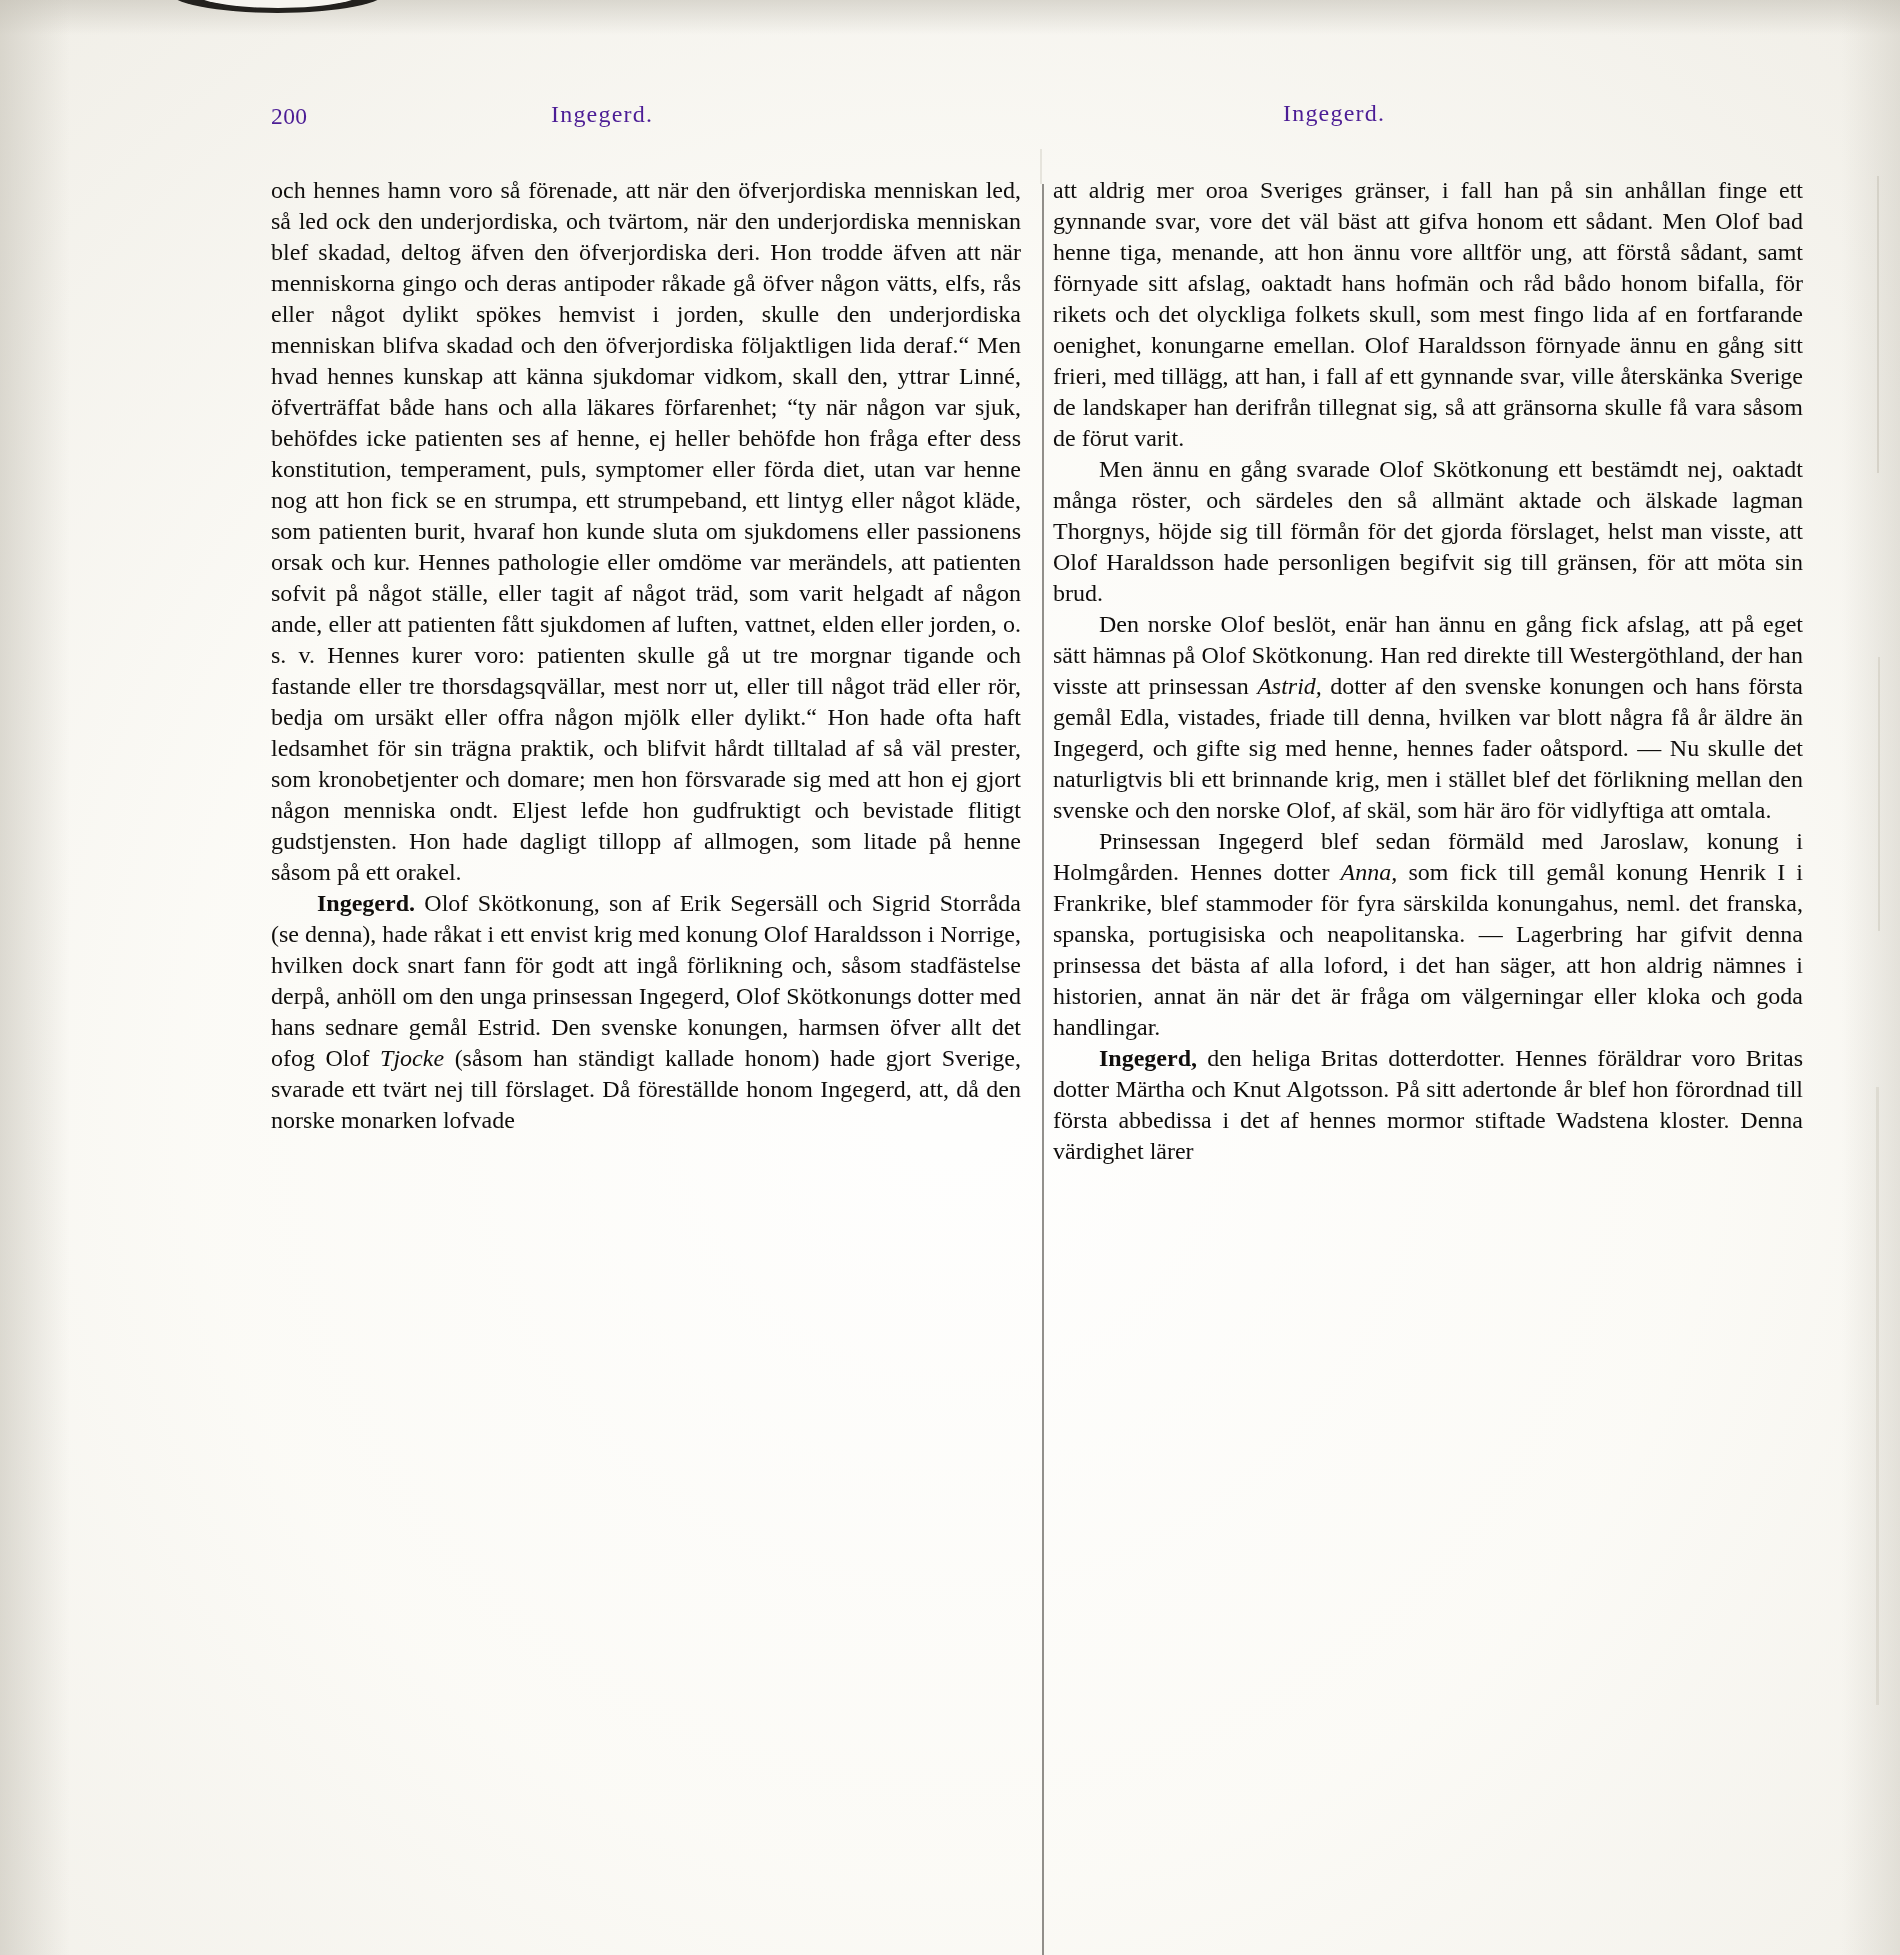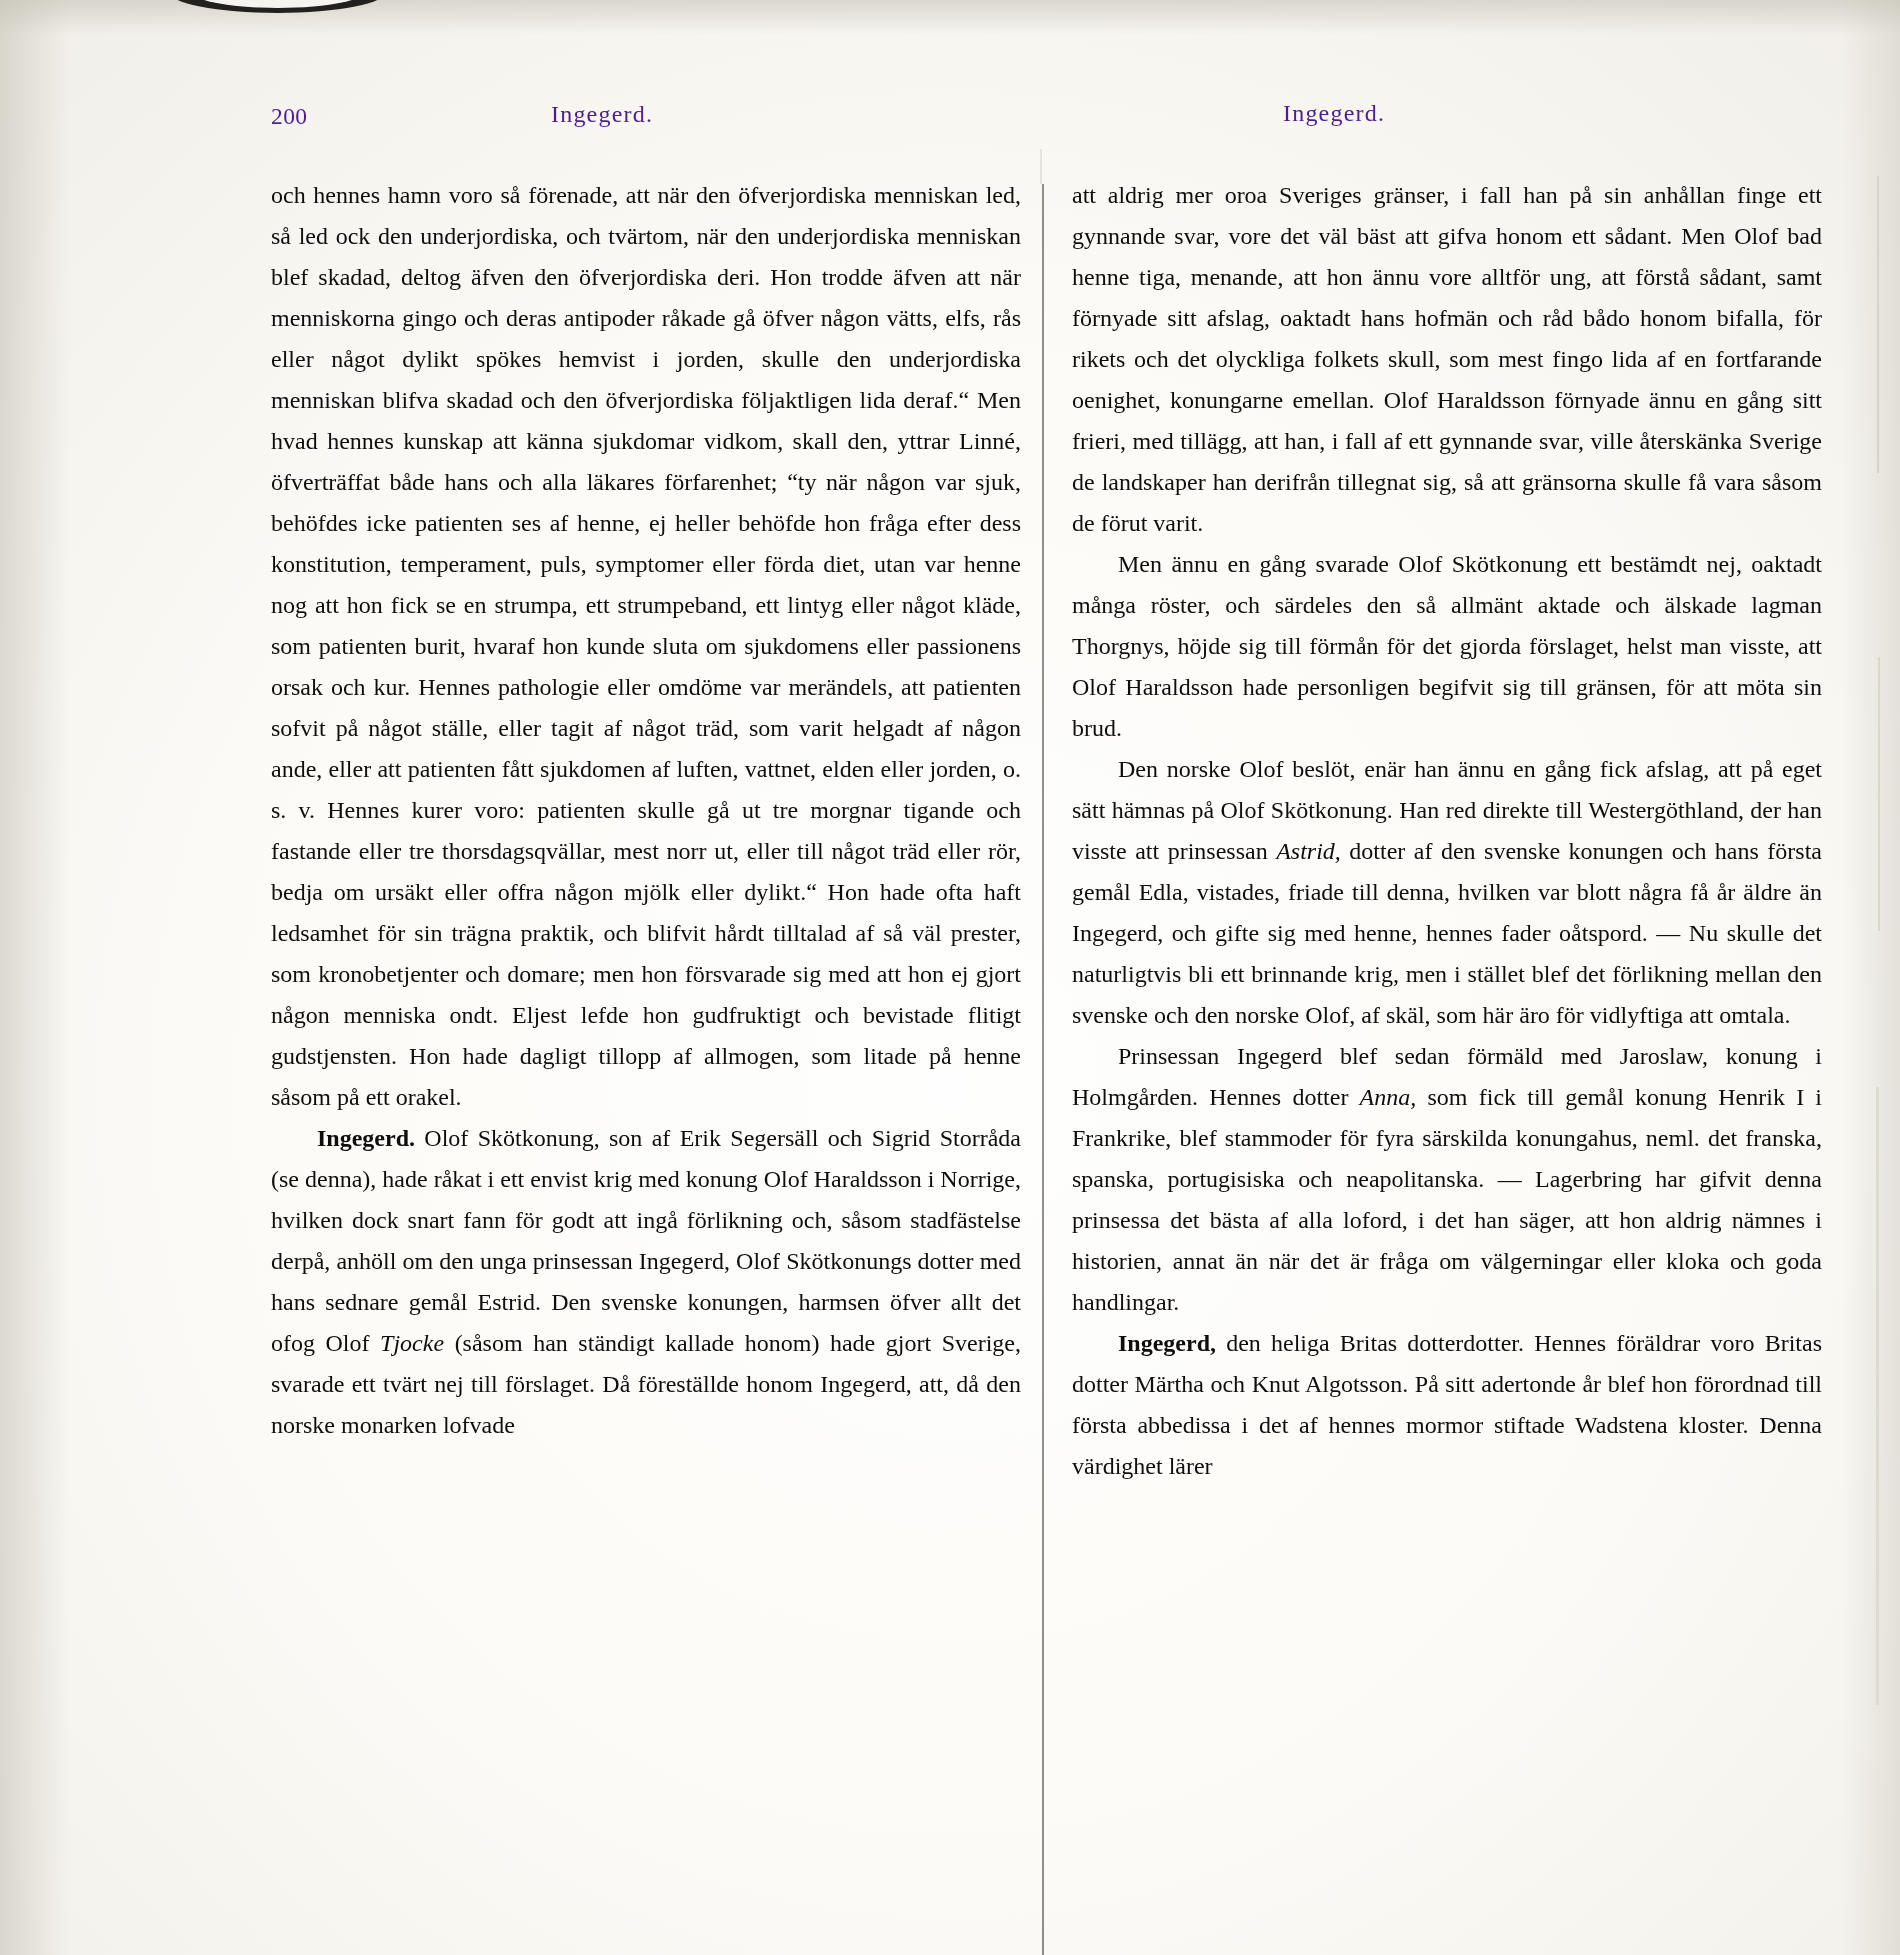--- a/index.html
+++ b/index.html
@@ -105,28 +105,28 @@
     letter-spacing: 1.2px;
     line-height: 1;
   }
 
   
   .col {
     position: absolute;
     top: 175px;
     width: 750px;
     font-size: 24px;
-    line-height: 41px;
+    line-height: 31px;
     text-align: justify;
     text-align-last: left;
     color: #100e0c;
     -webkit-font-smoothing: none;
   }
   .col-left { left: 271px; }
-  .col-right { left: 1053px; margin-left: 19px; }
+  .col-right { left: 1053px; }
 
   .col p {
     margin: 0;
   }
   .col p.indent {
     text-indent: 46px;
   }
 
   b, .bold { font-weight: 700; }
   i, .ital { }

